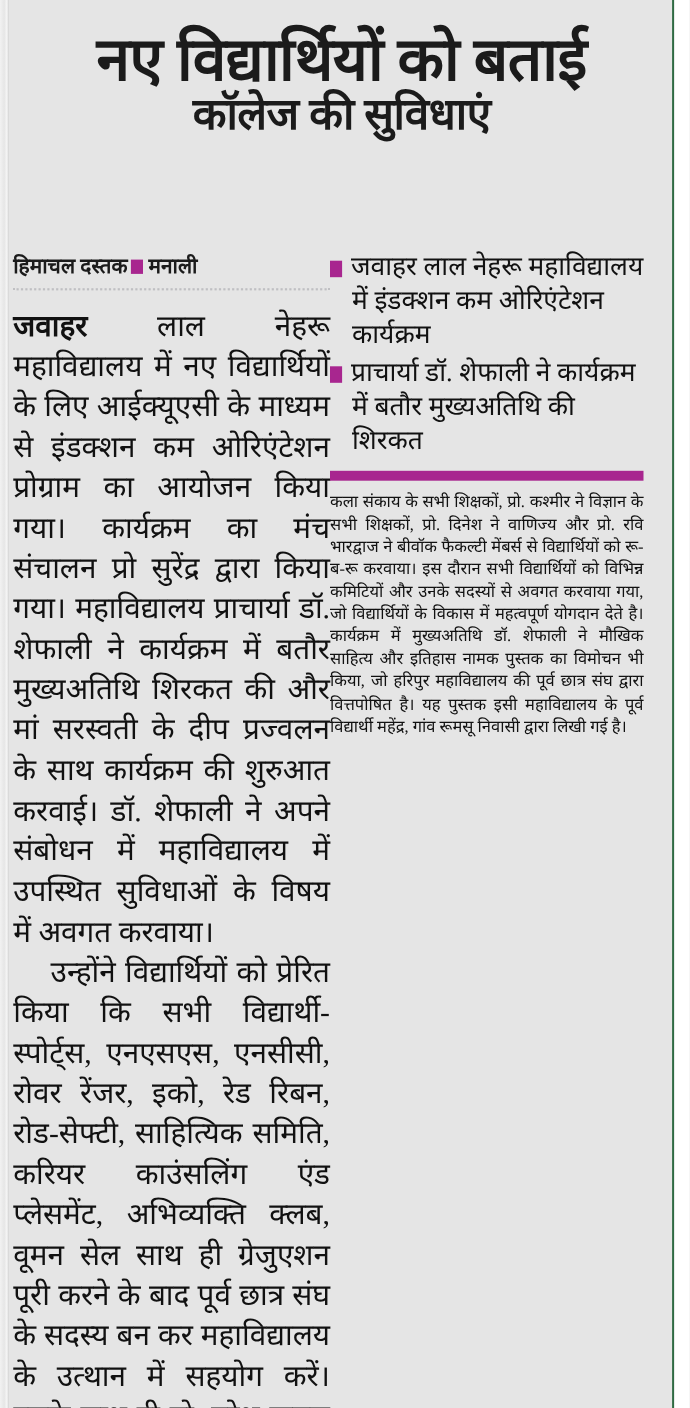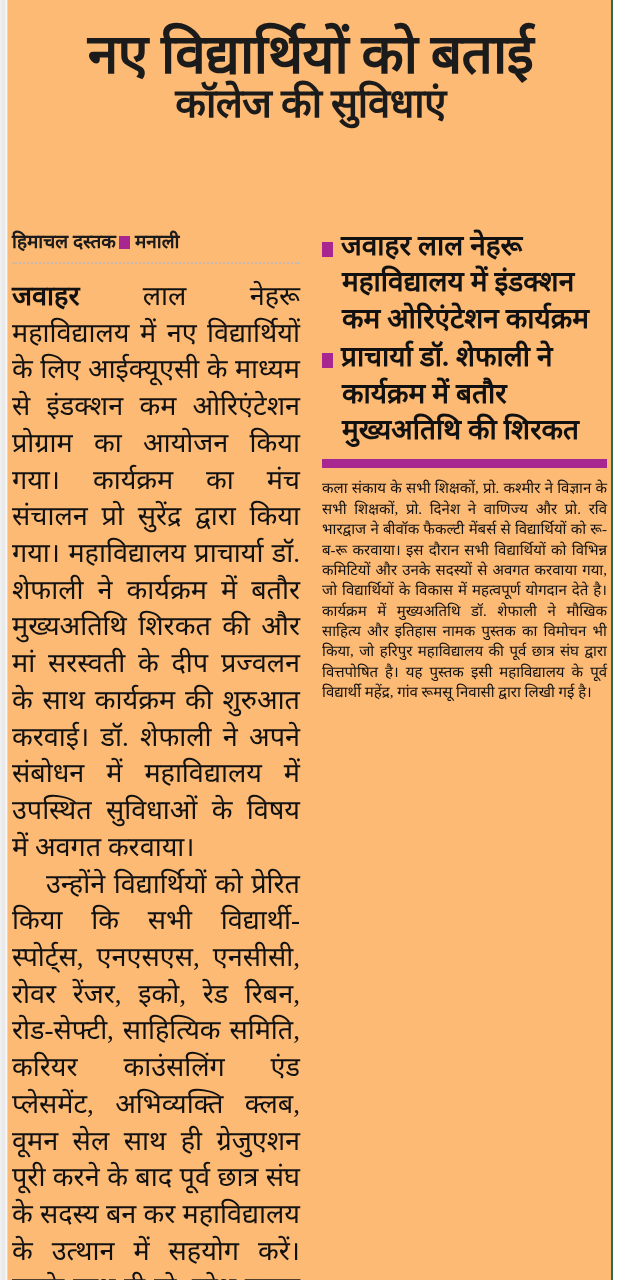--- a/index.html
+++ b/index.html
@@ -5,21 +5,21 @@
 <style>
   html, body {
     margin: 0;
     padding: 0;
     background: #ffffff;
   }
   #page {
     position: relative;
     width: 627px;
     height: 1280px;
-    background: #fdba74;
+    background: #e5e5e5;
     overflow: hidden;
     font-family: "Liberation Serif", "DejaVu Serif", serif;
     box-sizing: border-box;
   }
   
   .edge-left {
     position: absolute;
     left: 0; top: 0;
     width: 7px; height: 100%;
     background: linear-gradient(to right, #f2f2f2 0%, #e6e6e6 55%, #fbfbfb 100%);
@@ -66,21 +66,20 @@
   .headline .hl-line.l2 { font-size: 40px; }
 
   
   .columns {
     position: absolute;
     top: 228px;
     left: 0;
     right: 0;
     bottom: 0;
     display: flex;
-    gap: 22px;
   }
   .col {
     flex: 1 1 0;
     min-width: 0;
   }
   .col-left { max-width: 288px; }
   .col-right { max-width: 285px; }
 
   
   .byline {
@@ -121,22 +120,22 @@
     font-weight: bold;
   }
 
   
   .highlights {
     margin: 0;
     padding: 0;
   }
   .hl-item {
     display: block;
-    font-weight: bold;
-    font-size: 28px;
+    font-weight: normal;
+    font-size: 24px;
     line-height: 1.30;
     color: #111111;
     margin-bottom: 2px;
     text-indent: -20px;
     padding-left: 20px;
   }
   .hl-item .sq {
     display: inline-block;
     width: 11px;
     height: 15px;

